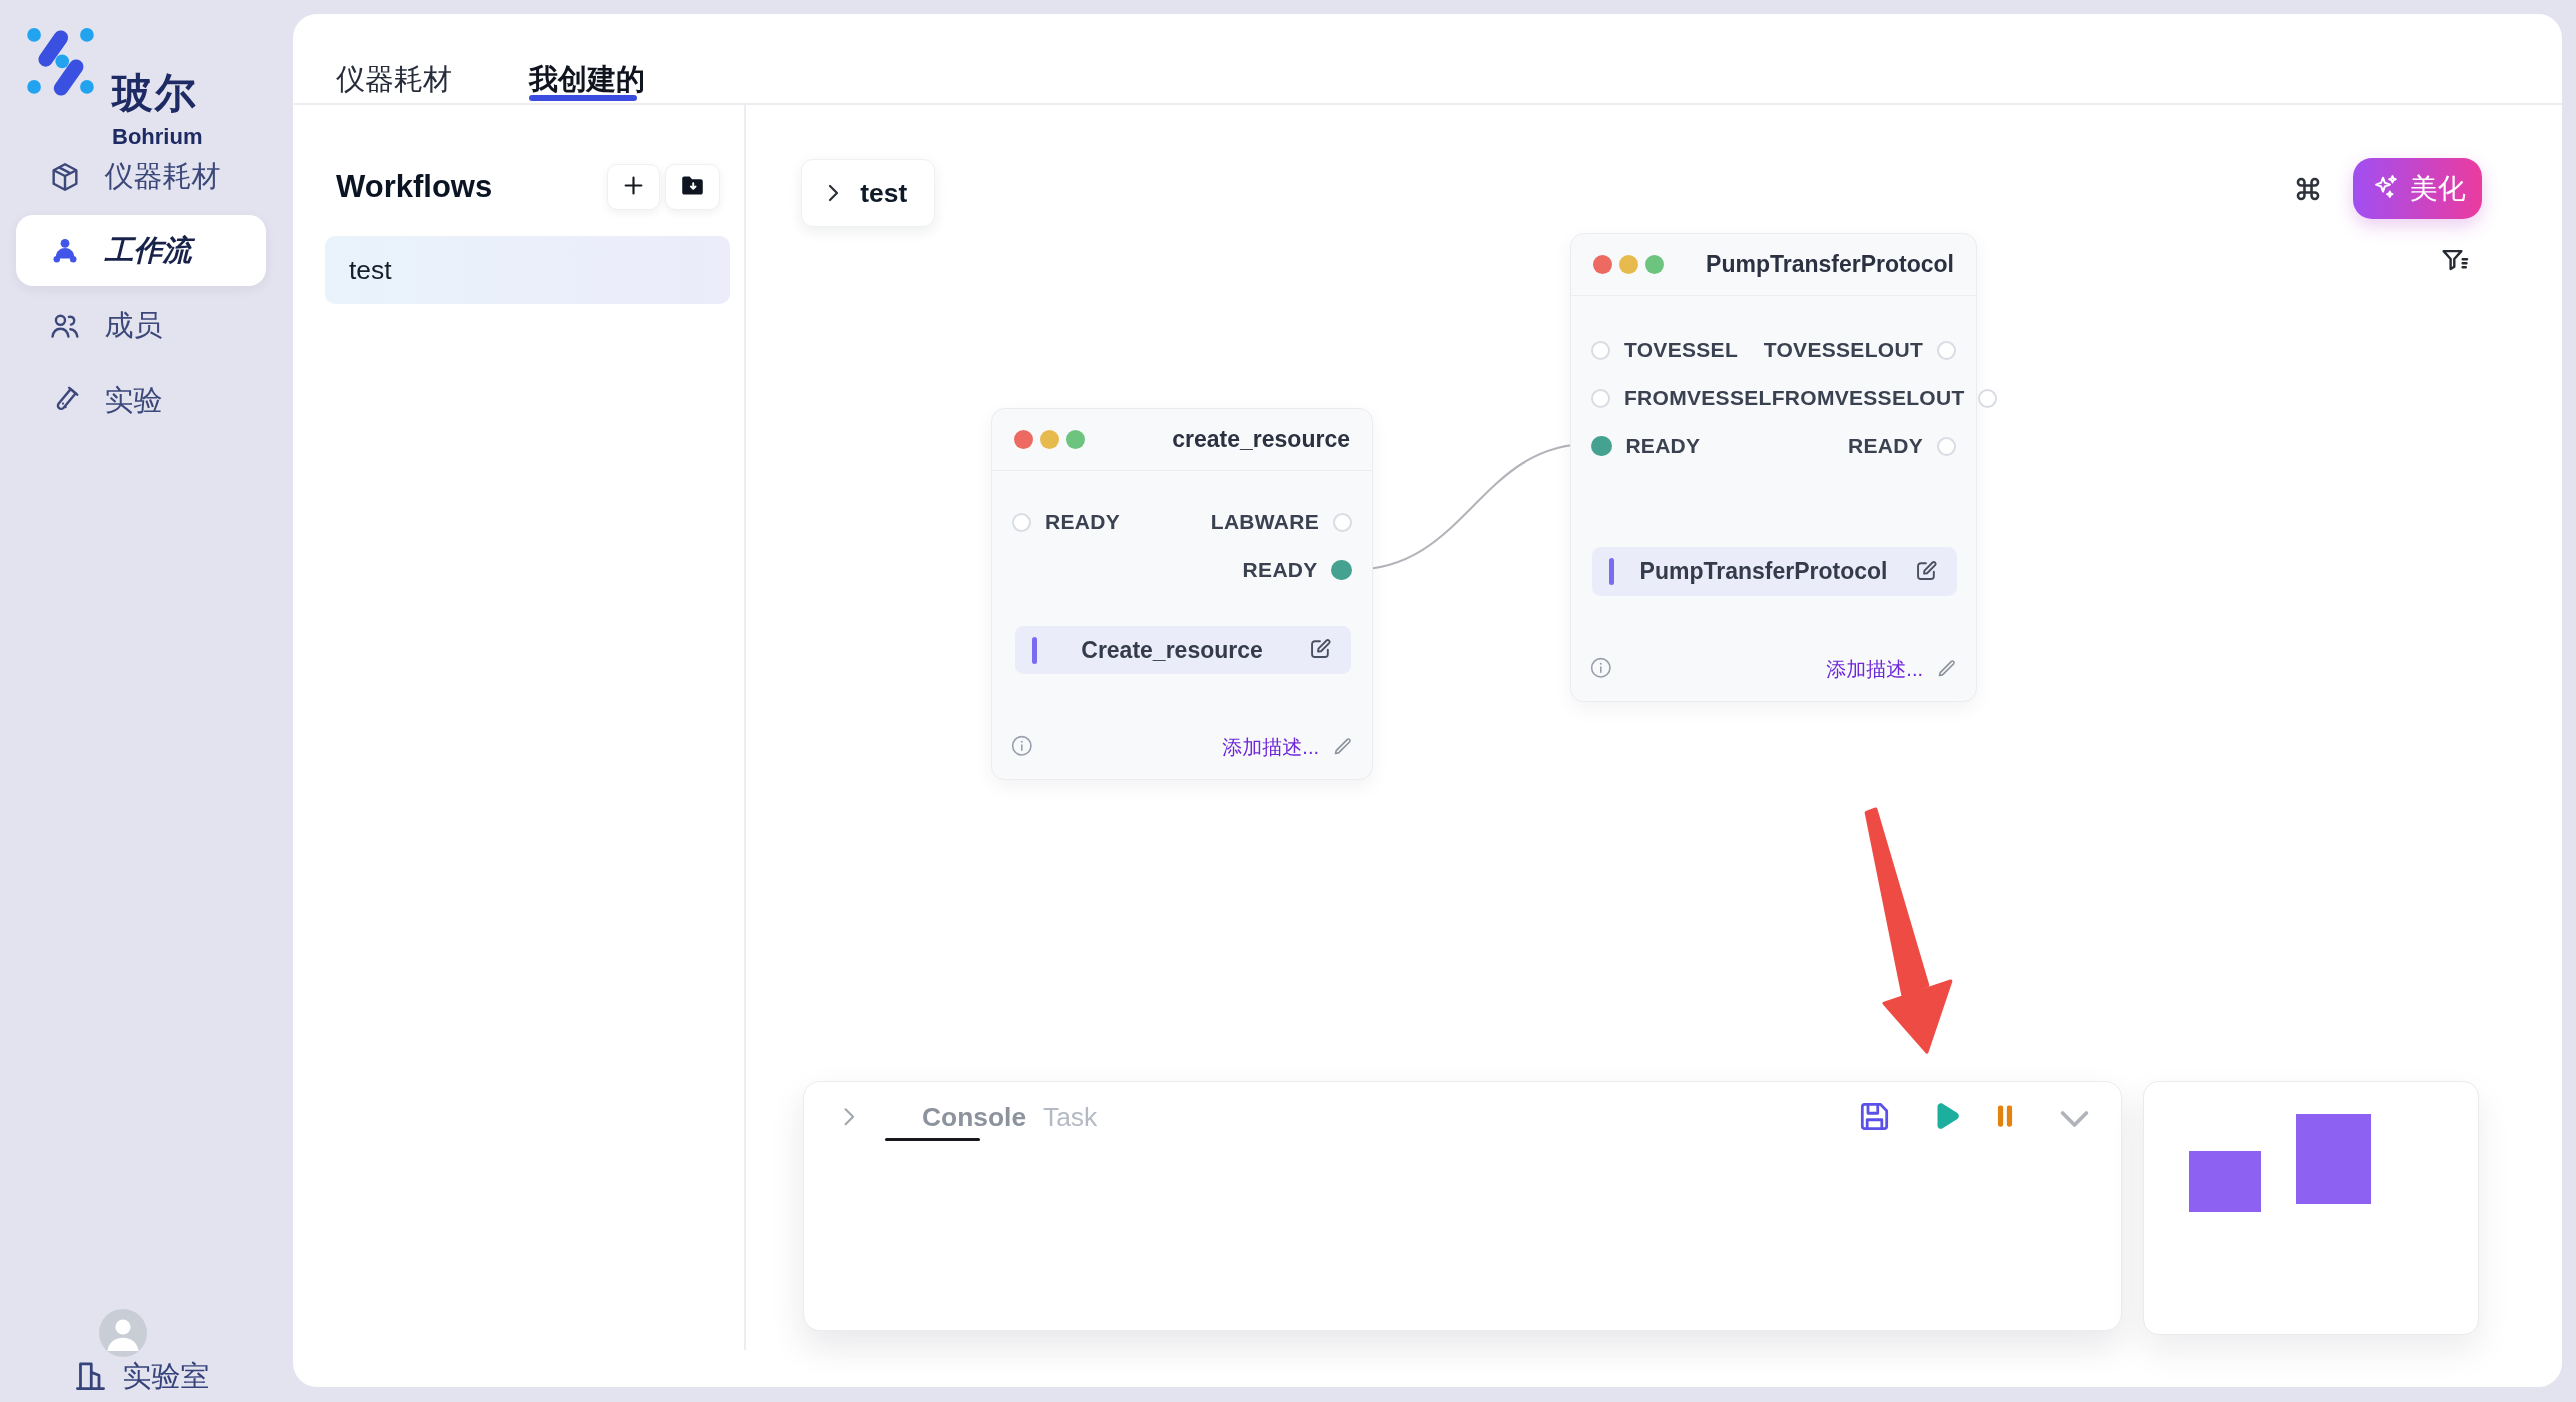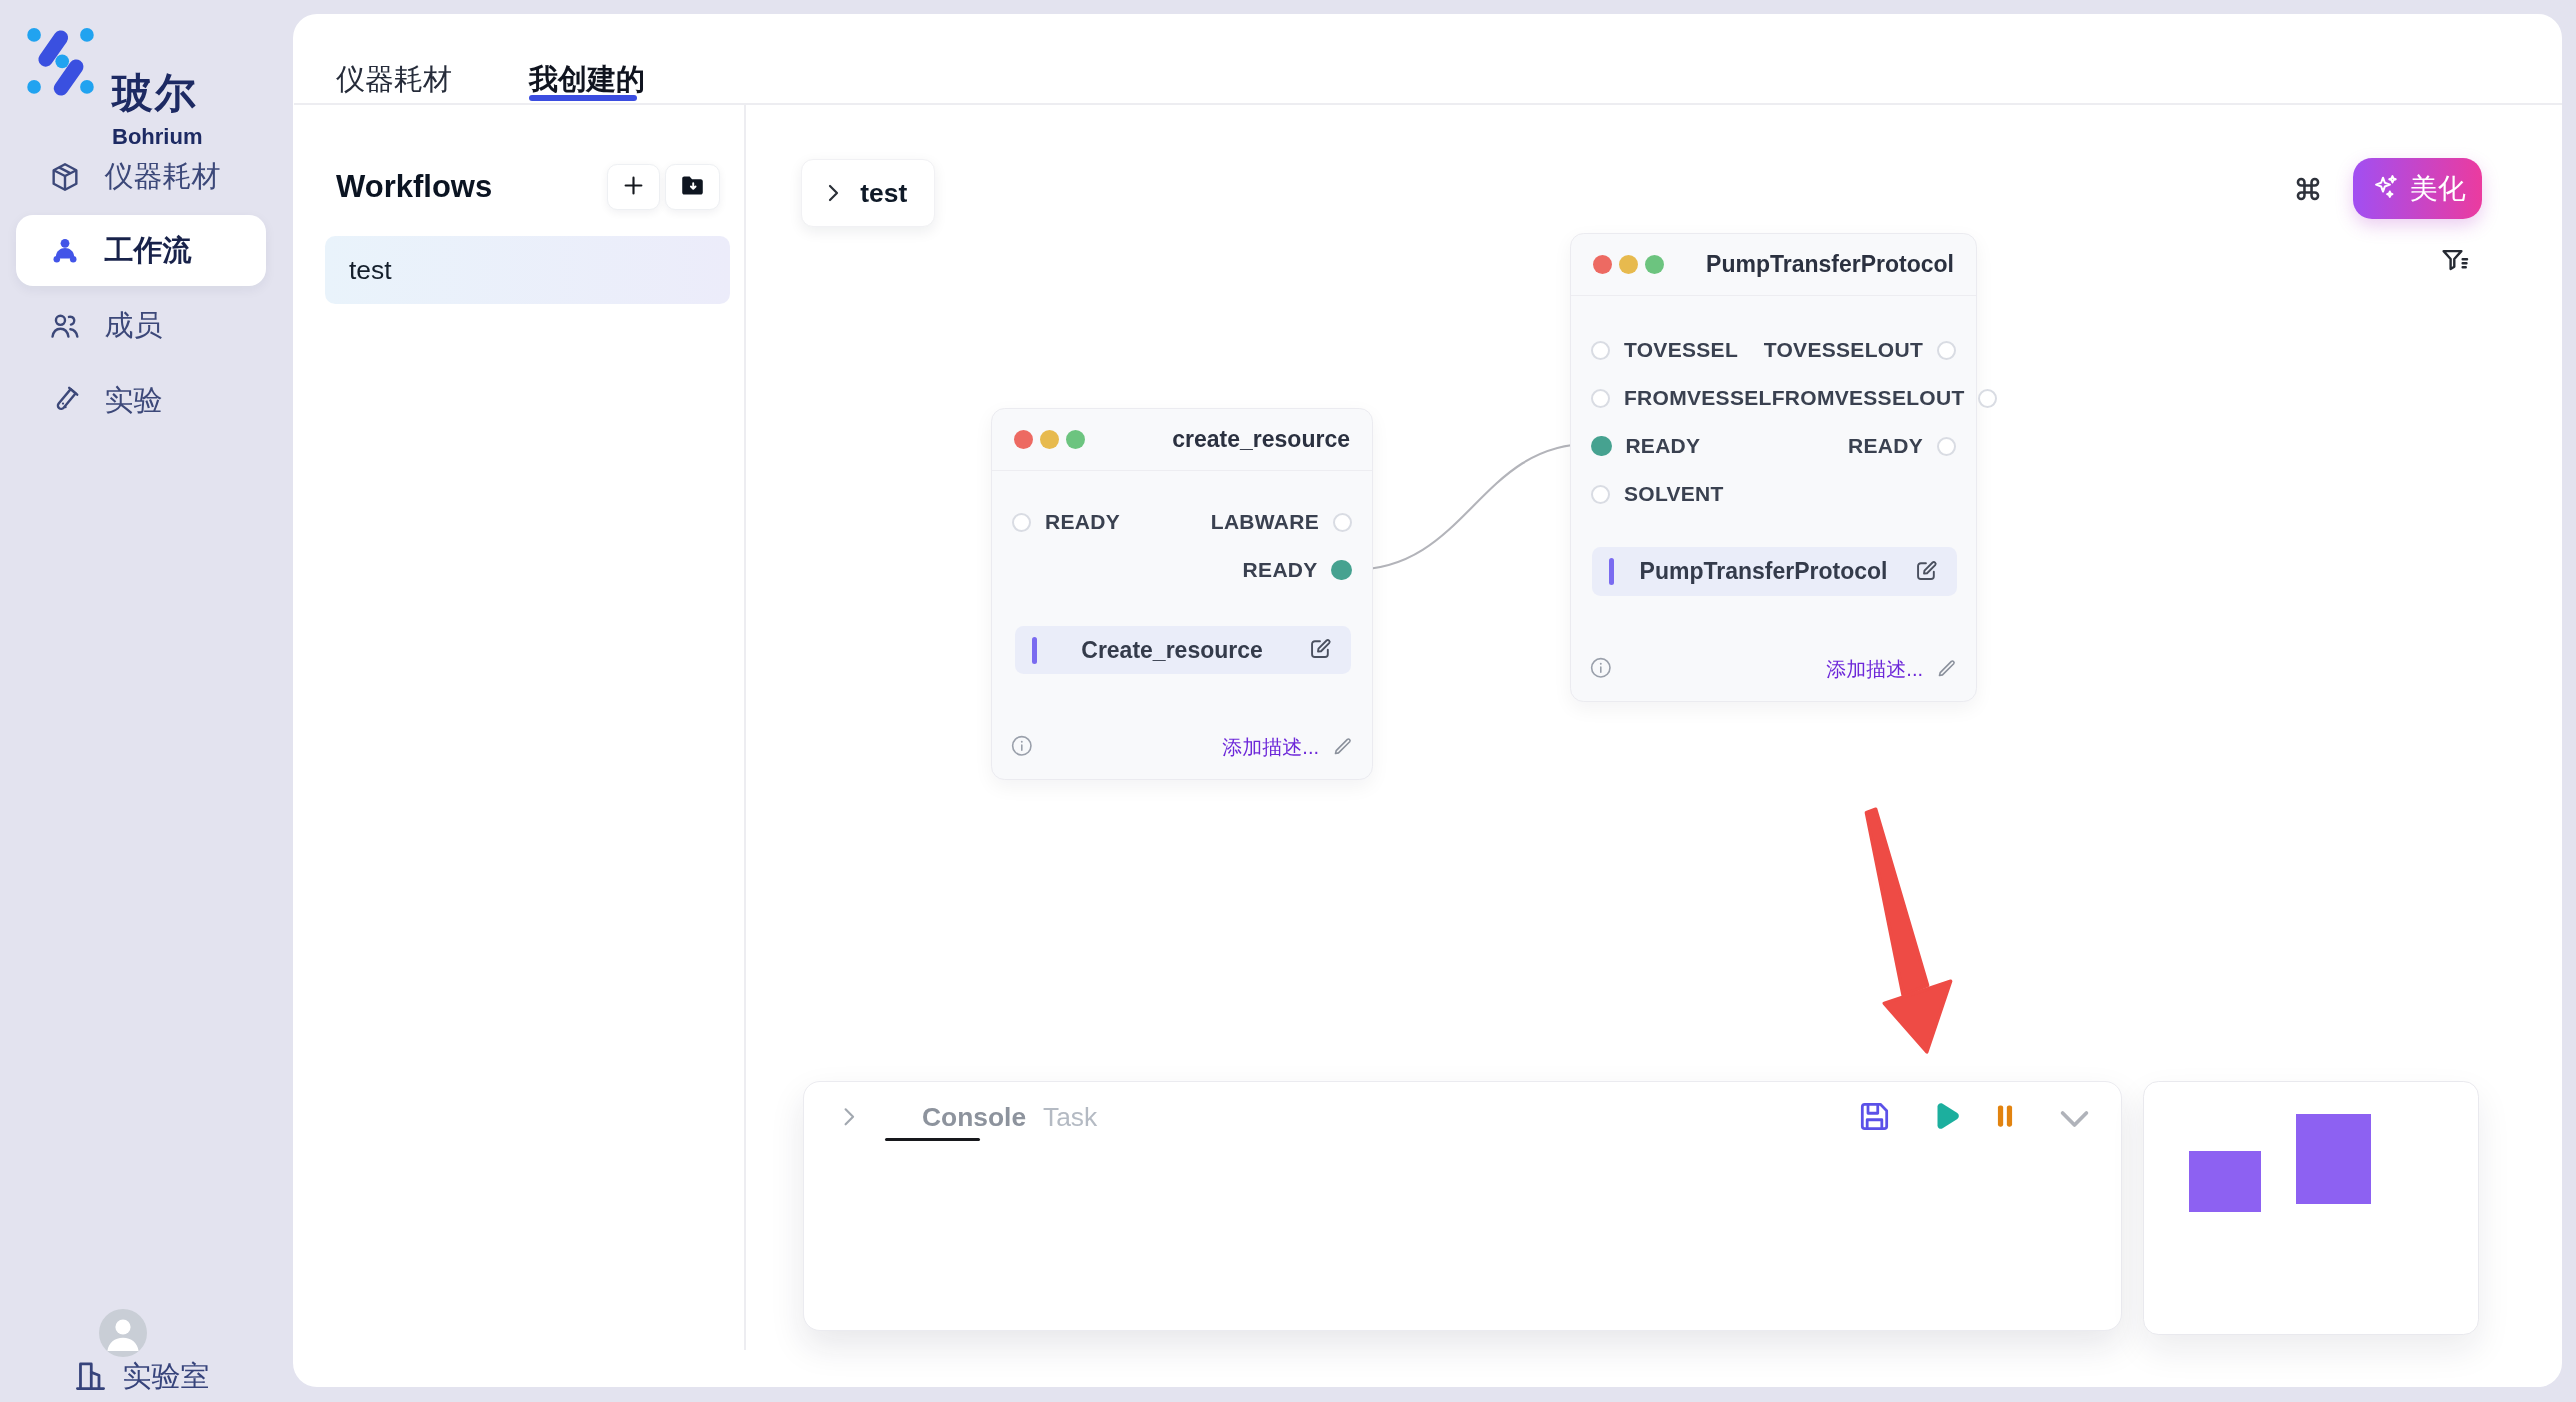--- a/index.html
+++ b/index.html
@@ -10,21 +10,21 @@
   
   .logo-icon { position:absolute; left:23px; top:23px; }
   .logo-text { position:absolute; left:112px; top:31px; color:#1d2a63;margin-top:35px; }
   .logo-title { display:block; font-size:41px; font-weight:700; letter-spacing:1.7px; }
   .logo-sub { display:block; font-size:22px; font-weight:700; margin-top:3.4px; }
 
   .menu-item { position:absolute; left:16px; width:250px; height:71px; border-radius:17px;
                display:flex; align-items:center; cursor:pointer; }
   .menu-item .mi-icon { margin-left:31.5px; width:34px; height:34px; display:flex; align-items:center; }
   .menu-item .mi-label { margin-left:23px; font-size:29px; color:#3c4879; }
-  .menu-item.active { background:#ffffff; box-shadow:0 3.4px 12px rgba(25,30,60,.06); }
+  .menu-item.active { background:#ffffff; box-shadow:0 3.4px 12px rgba(25,30,60,.06);font-style:italic; }
   .menu-item.active .mi-label { color:#18224a; font-weight:700; }
 
   .sidebar-footer { position:absolute; left:36px; top:1309px; display:flex; align-items:center;flex-direction:column; }
   .avatar { width:48px; height:48px; border-radius:50%; background:#c9ced6; overflow:hidden; flex:0 0 auto; }
   .lab-btn { display:flex; align-items:center; margin-left:36px; cursor:pointer; }
   .lab-label { font-size:29px; color:#36437b; margin-left:13.6px; }
 
   
   .main-card { position:absolute; left:293px; top:13.6px; width:2269px; height:1373px;
                background:#ffffff; border-radius:24px; }
@@ -344,27 +344,20 @@
       <div class="port-row">
         <div class="port">
           <span class="pdot filled"></span>
           <span class="plabel">READY</span>
         </div>
         <div class="port">
           <span class="plabel">READY</span>
           <span class="pdot hollow"></span>
         </div>
       </div>
-      <div class="port-row">
-        <div class="port">
-          <span class="pdot hollow"></span>
-          <span class="plabel">SOLVENT</span>
-        </div>
-        <div class="port"></div>
-      </div>
     </div>
     <div class="node-action" style="left:21px;top:313px;width:365px;height:49px">
       <span class="cursor-bar"></span>
       <span class="action-label">PumpTransferProtocol</span>
       <span>
         <svg width="27" height="27" viewBox="0 0 24 24" fill="none" stroke="#4a505f" stroke-width="1.7" stroke-linecap="round" stroke-linejoin="round">
           <path d="M11.5 5.5H7A2.5 2.5 0 0 0 4.5 8v9A2.5 2.5 0 0 0 7 19.5h9a2.5 2.5 0 0 0 2.5-2.5V13"></path>
           <path d="M9.8 14.6l.4-2.5 7.2-7.2a1.63 1.63 0 0 1 2.3 2.3l-7.2 7.2-2.7.2z"></path>
         </svg>
       </span>

